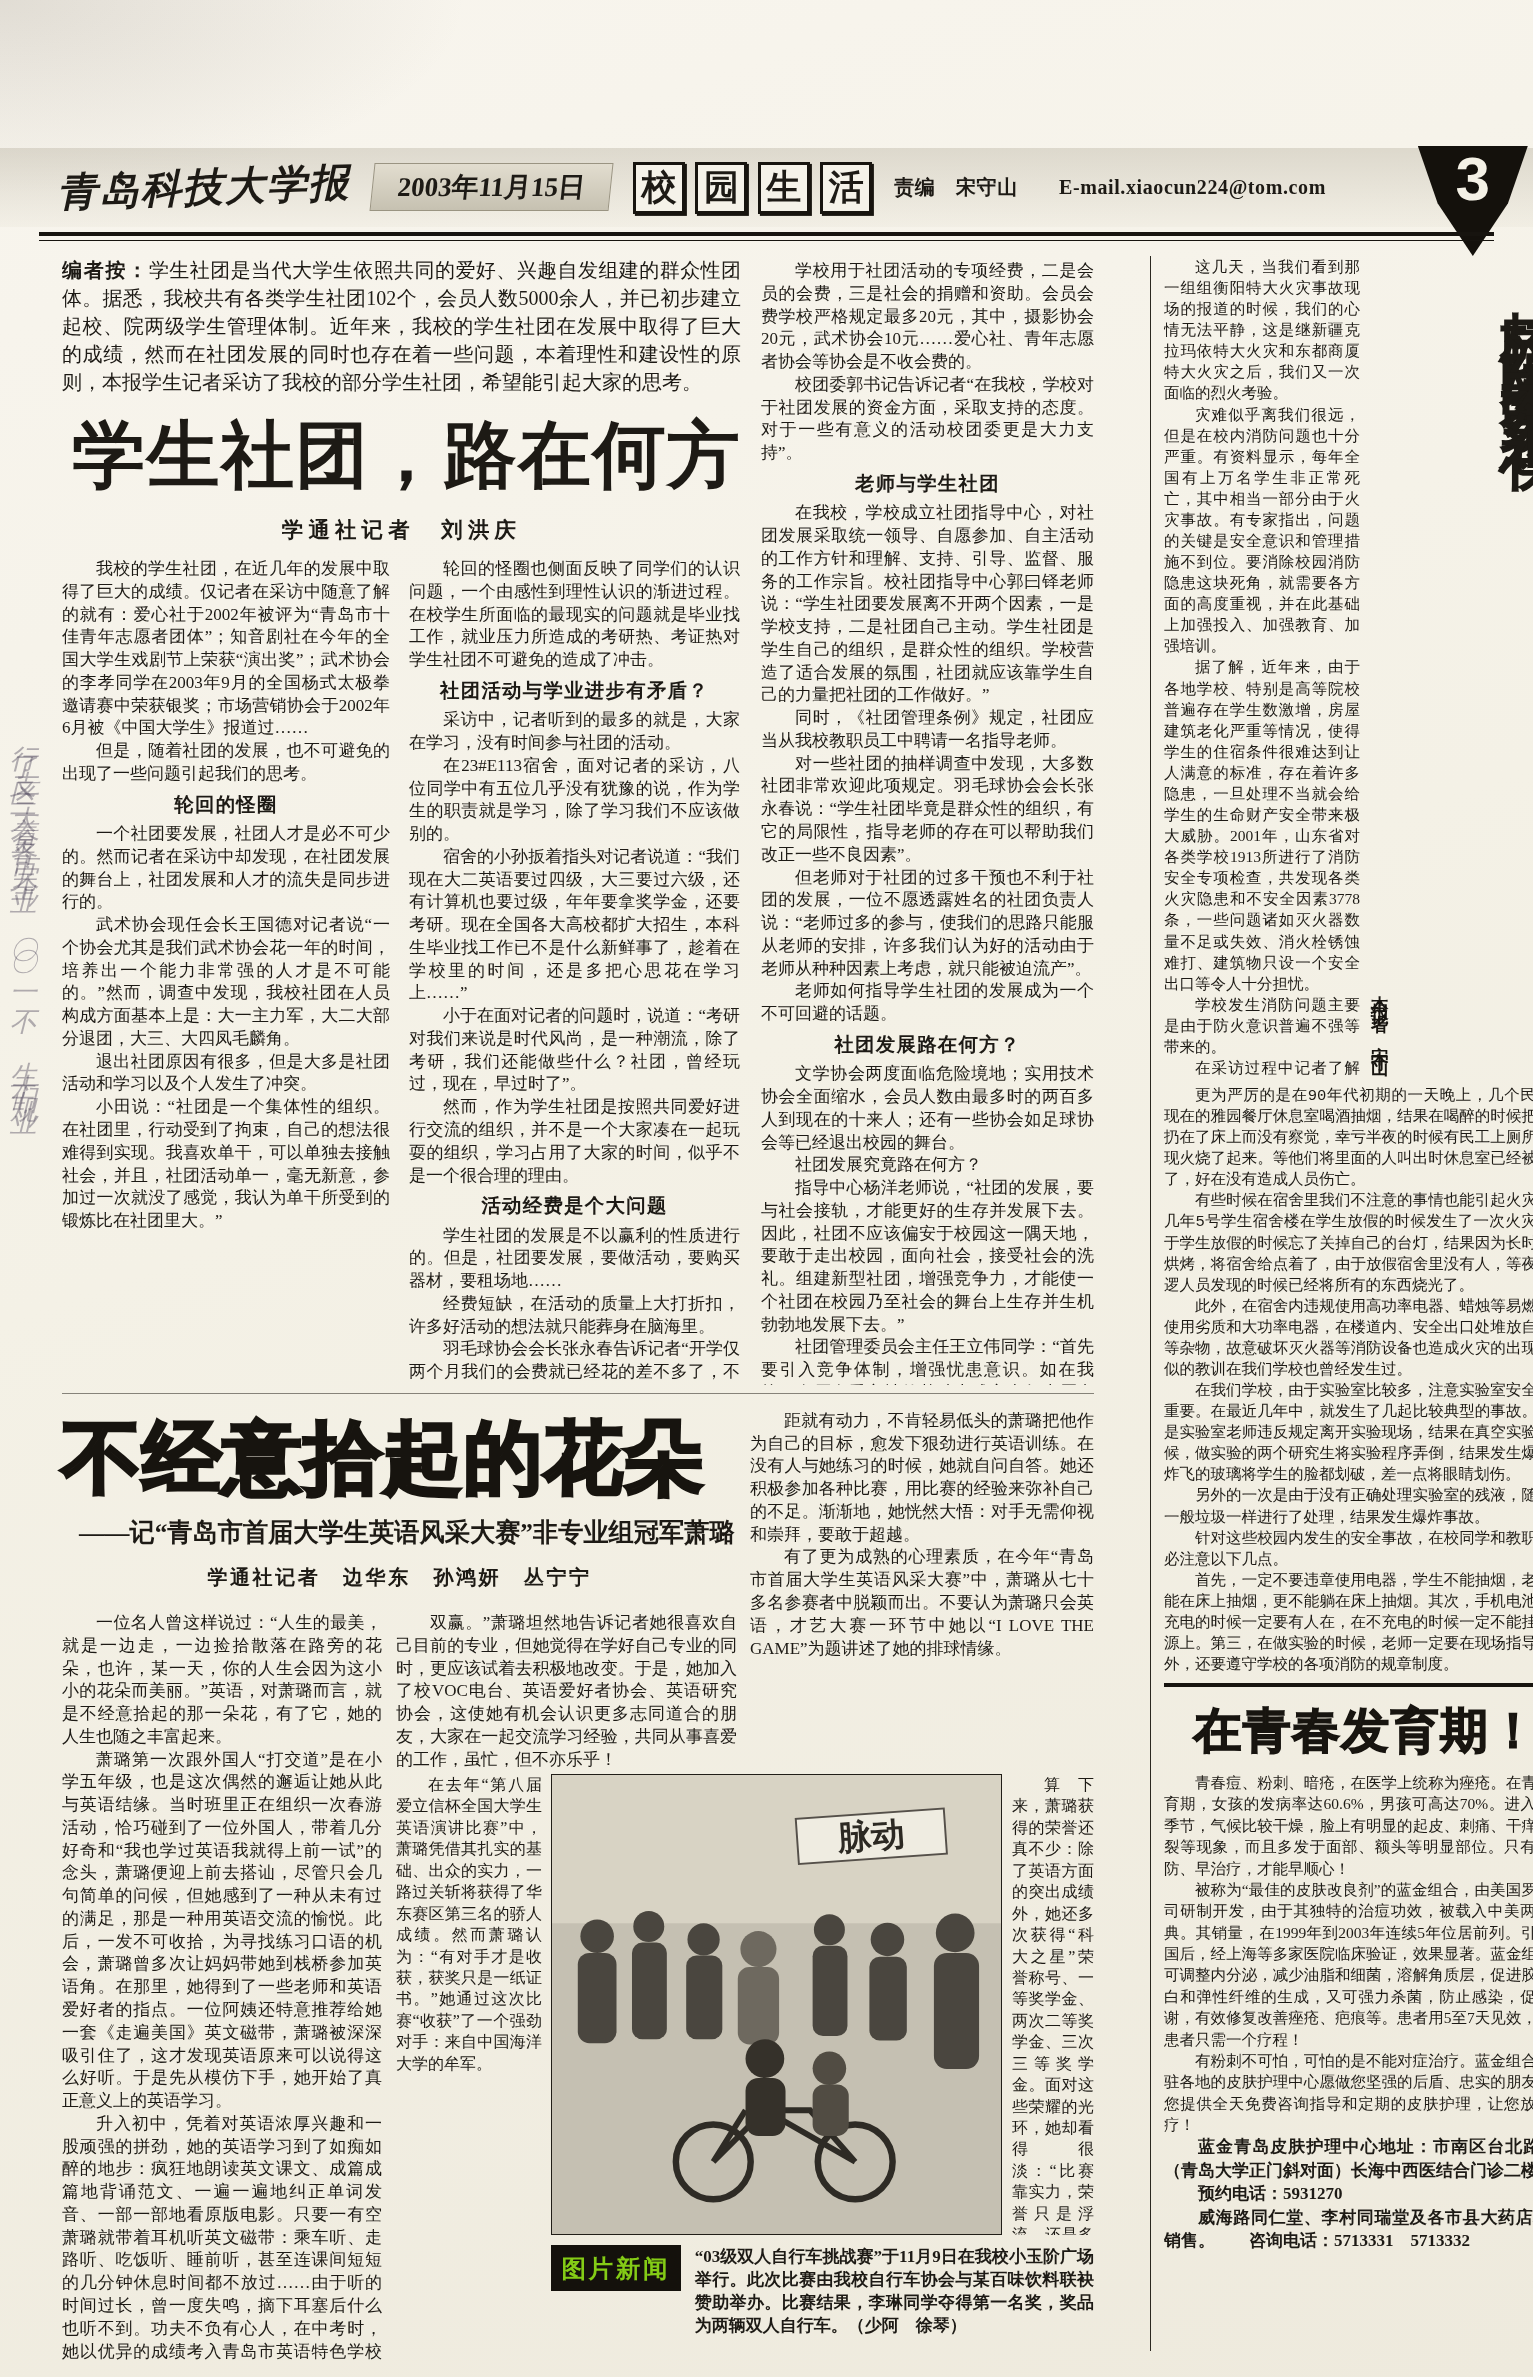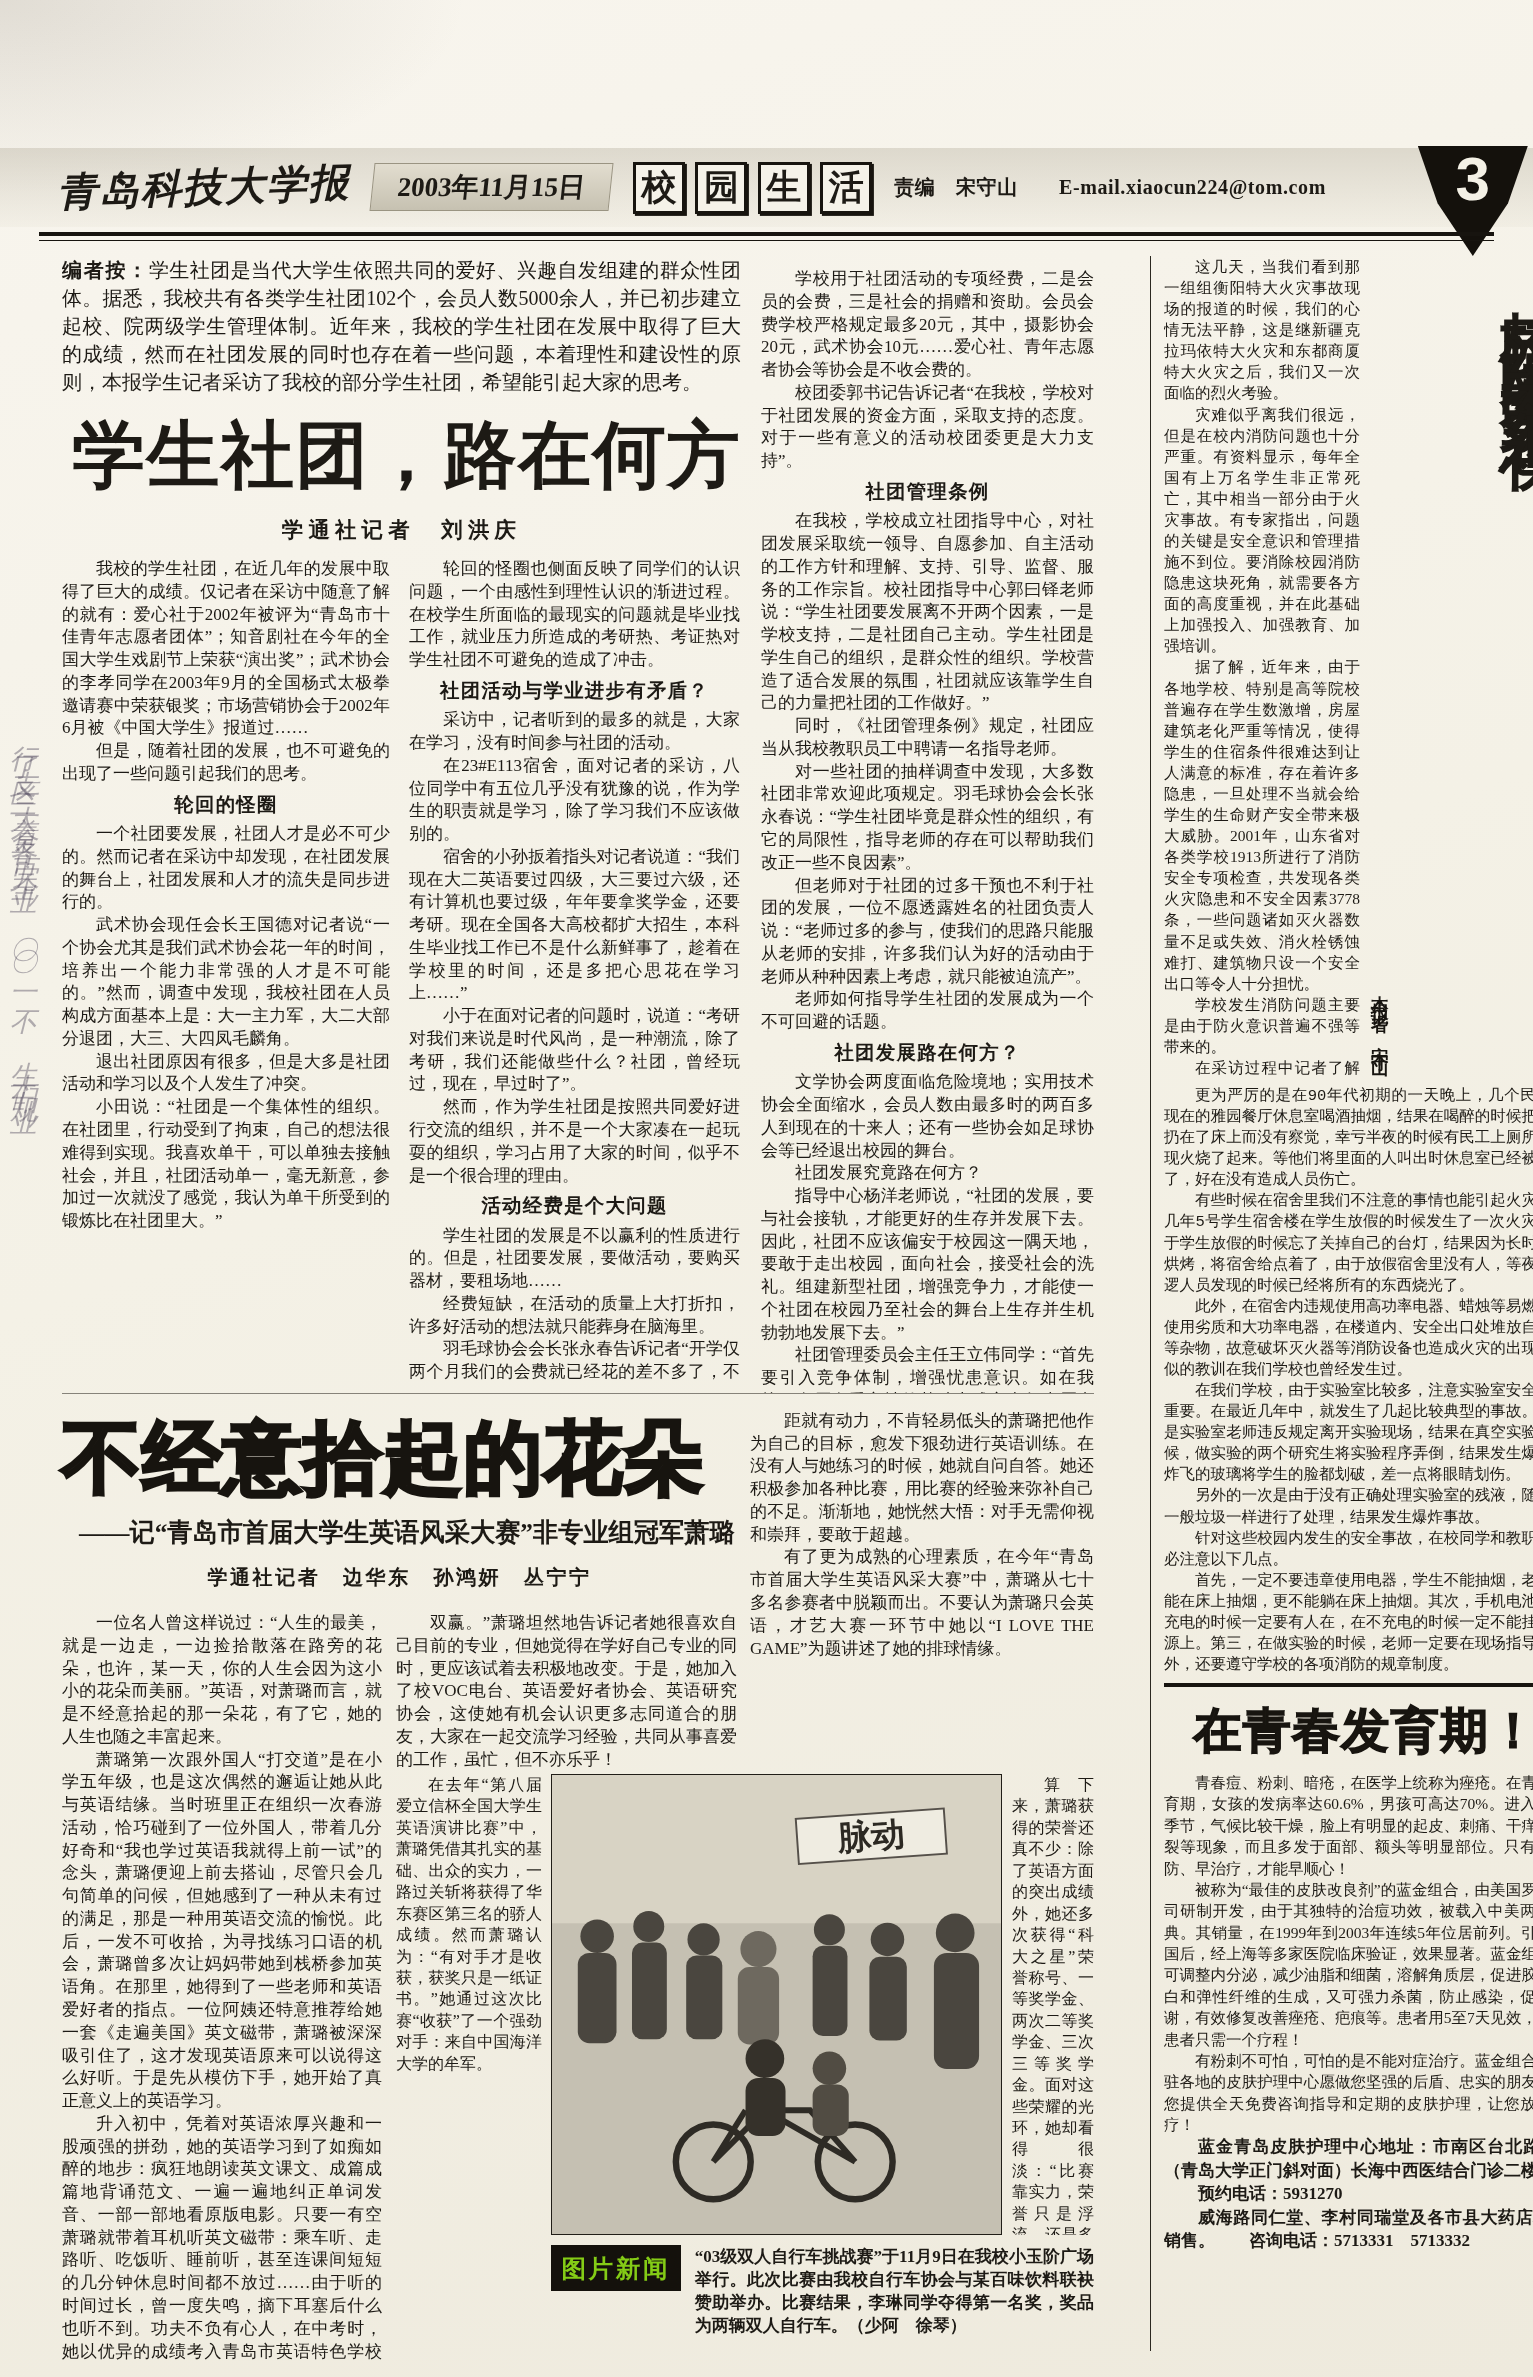--- a/index.html
+++ b/index.html
@@ -46,21 +46,21 @@
     font-size:20px; line-height:1.4; font-weight:400; text-align:justify; overflow:hidden; }
   .editor-note b { letter-spacing:1.3px; }
   .main-headline { position:absolute; left:62px; top:407px; width:679px; text-align:right;
     font-size:73px; font-weight:900; letter-spacing:1.3px; white-space:nowrap;
     font-family:"Liberation Sans",sans-serif; }
   .main-byline { position:absolute; left:62px; top:515px; width:679px; text-align:center;
     font-size:21.4px; letter-spacing:5.2px; font-weight:bold; }
   .mcol { position:absolute; top:558px; height:824px; }
   .mcol1 { left:62px;  width:328px; }
   .mcol2 { left:409px; width:331px; }
-  .mcol3 { position:absolute; left:761px; top:268px; width:333px; height:1125px; }
+  .mcol3 { position:absolute; left:761px; top:260px; width:333px; height:1125px; }
 
   .mid-rule { position:absolute; left:62px; top:1393px; width:1032px; border-top:1.9px solid #2b2820; opacity:.55; }
 
   
   .rail { position:absolute; left:1110px; top:256px; width:418px; height:2095px;
     border-left:1.9px solid #2b2820; padding-left:13px;margin-left:40px; }
   .fire-top { display:flex; height:821px; }
   .fire-col { width:196px; height:100%; overflow:hidden; }
   .fire-col p { font-size:15.5px; line-height:1.36; text-align:justify; text-indent:2em; }
   .fire-byline { writing-mode:vertical-rl; font-size:17.5px; font-weight:bold; letter-spacing:6.5px;
@@ -158,21 +158,21 @@
     <h4>活动经费是个大问题</h4>
     <p>学生社团的发展是不以赢利的性质进行的。但是，社团要发展，要做活动，要购买器材，要租场地……</p>
     <p>经费短缺，在活动的质量上大打折扣，许多好活动的想法就只能葬身在脑海里。</p>
     <p>羽毛球协会会长张永春告诉记者“开学仅两个月我们的会费就已经花的差不多了，不仅我们，别的社团也是一样，外联方面的运作并不是很得力的。现在协会基本上没钱，计划再搞一个舞会这个学期就差不多了。”</p>
 
   </div>
 
   <div class="mcol3 newsbody clip">
     <p>学校用于社团活动的专项经费，二是会员的会费，三是社会的捐赠和资助。会员会费学校严格规定最多20元，其中，摄影协会20元，武术协会10元……爱心社、青年志愿者协会等协会是不收会费的。</p>
     <p>校团委郭书记告诉记者“在我校，学校对于社团发展的资金方面，采取支持的态度。对于一些有意义的活动校团委更是大力支持”。</p>
-    <h4>社团管理条例</h4>
+    <h4>老师与学生社团</h4>
     <p>在我校，学校成立社团指导中心，对社团发展采取统一领导、自愿参加、自主活动的工作方针和理解、支持、引导、监督、服务的工作宗旨。校社团指导中心郭曰铎老师说：“学生社团要发展离不开两个因素，一是学校支持，二是社团自己主动。学生社团是学生自己的组织，是群众性的组织。学校营造了适合发展的氛围，社团就应该靠学生自己的力量把社团的工作做好。”</p>
     <p>同时，《社团管理条例》规定，社团应当从我校教职员工中聘请一名指导老师。</p>
     <p>对一些社团的抽样调查中发现，大多数社团非常欢迎此项规定。羽毛球协会会长张永春说：“学生社团毕竟是群众性的组织，有它的局限性，指导老师的存在可以帮助我们改正一些不良因素”。</p>
     <p>但老师对于社团的过多干预也不利于社团的发展，一位不愿透露姓名的社团负责人说：“老师过多的参与，使我们的思路只能服从老师的安排，许多我们认为好的活动由于老师从种种因素上考虑，就只能被迫流产”。</p>
     <p>老师如何指导学生社团的发展成为一个不可回避的话题。</p>
     <h4>社团发展路在何方？</h4>
     <p>文学协会两度面临危险境地；实用技术协会全面缩水，会员人数由最多时的两百多人到现在的十来人；还有一些协会如足球协会等已经退出校园的舞台。</p>
     <p>社团发展究竟路在何方？</p>
     <p>指导中心杨洋老师说，“社团的发展，要与社会接轨，才能更好的生存并发展下去。因此，社团不应该偏安于校园这一隅天地，要敢于走出校园，面向社会，接受社会的洗礼。组建新型社团，增强竞争力，才能使一个社团在校园乃至社会的舞台上生存并生机勃勃地发展下去。”</p>
     <p>社团管理委员会主任王立伟同学：“首先要引入竞争体制，增强忧患意识。如在我校，在原有爱心社的基础上成立青年志愿者协会，两个协会友好竞争，共同提高，共同发展。其次社团发展应该推行互助原则，各个社团相互协调，互相帮助”。</p>

